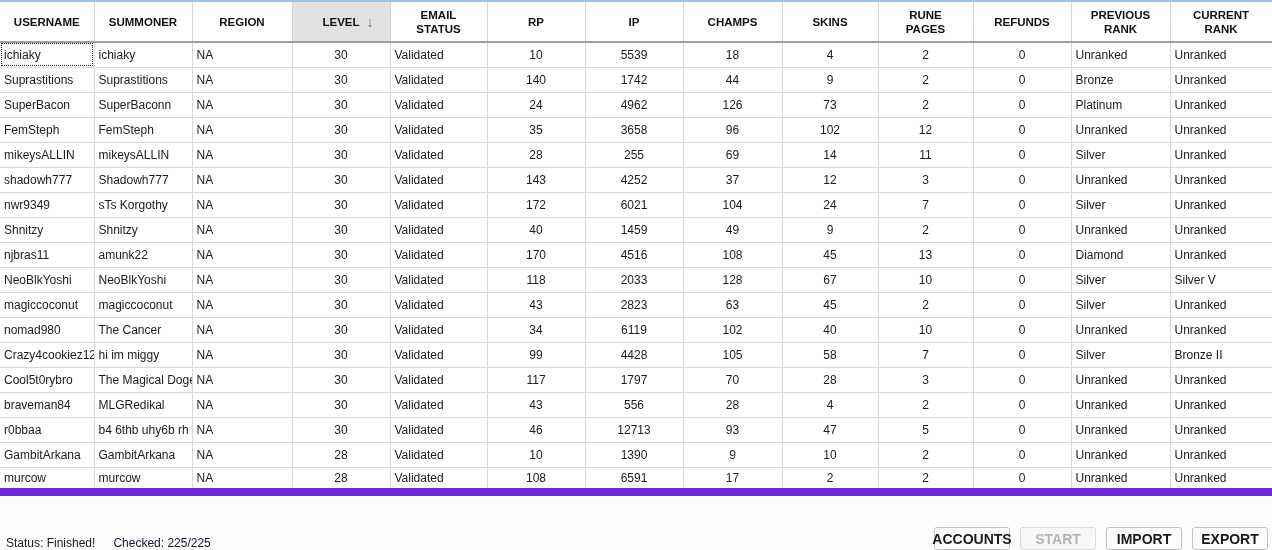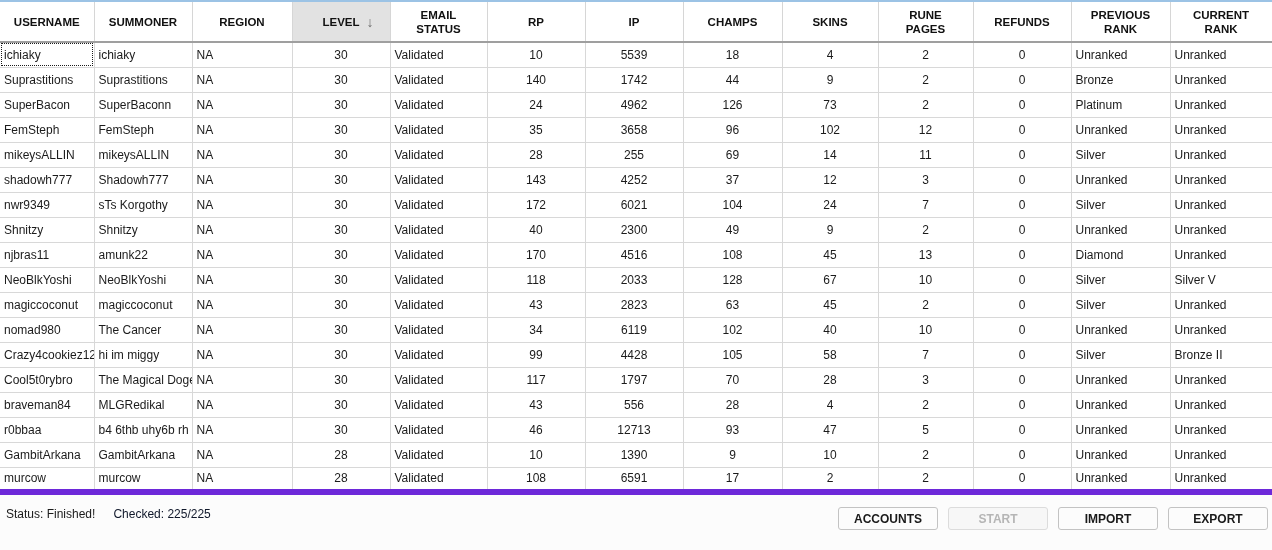--- a/index.html
+++ b/index.html
@@ -29,33 +29,33 @@
     color:#6f6f6f; font-size:14px; font-weight:normal;
   }
   tbody td {
     height:25px; font-size:12px; color:#1b1b1b; background:#fff;
     border-right:1px solid #d8d8d8; border-bottom:1px solid #d8d8d8;
     white-space:nowrap; overflow:hidden; padding:0 3px;
   }
   tbody td.al { text-align:left; padding-left:4px; }
   tbody td.ac { text-align:center; }
   tbody td.focused { outline:1px dotted #1a1a1a; outline-offset:-2px; }
-  tbody { border-bottom:6px solid #6d28d9; }
+  tbody { border-bottom:8px solid #6d28d9; }
   .statusbar {
     height:29px; flex:1 1 auto; background:#fcfcfc;
-    display:flex; align-items:flex-start; padding:12px 4px; font-size:12px;
+    display:flex; align-items:flex-end; padding:0 4px; font-size:12px;
   }
   .status-text { margin-left:2px; color:#1b1b1b; }
   .checked-text { margin-left:18px; color:#0f172a; }
   .btn-group { margin-left:auto; display:flex; }
   .btn {
-    width:100px; height:23px; margin-left:10px;
+    width:76px; height:23px; margin-left:10px;
     background:#fcfcfc; border:1px solid #c3c3c3; border-radius:3px;
     font-family:"Liberation Sans", sans-serif;
-    font-size:12px; font-weight:bold; color:#1a1a1a;
+    font-size:14px; font-weight:bold; color:#1a1a1a;
     display:flex; align-items:center; justify-content:center;
     cursor:default;
   }
   .btn.disabled { color:#b5b5b5; border-color:#dcdcdc; background:#f7f7f7; }
 </style>
 </head>
 <body>
 
 <div class="app">
   <table class="grid">
@@ -197,21 +197,21 @@
           <td class="al">Silver</td>
           <td class="al">Unranked</td>
         </tr>
         <tr>
           <td class="al">Shnitzy</td>
           <td class="al">Shnitzy</td>
           <td class="al">NA</td>
           <td class="ac">30</td>
           <td class="al">Validated</td>
           <td class="ac">40</td>
-          <td class="ac">2300</td>
+          <td class="ac">1459</td>
           <td class="ac">49</td>
           <td class="ac">9</td>
           <td class="ac">2</td>
           <td class="ac">0</td>
           <td class="al">Unranked</td>
           <td class="al">Unranked</td>
         </tr>
         <tr>
           <td class="al">njbras11</td>
           <td class="al">amunk22</td>

